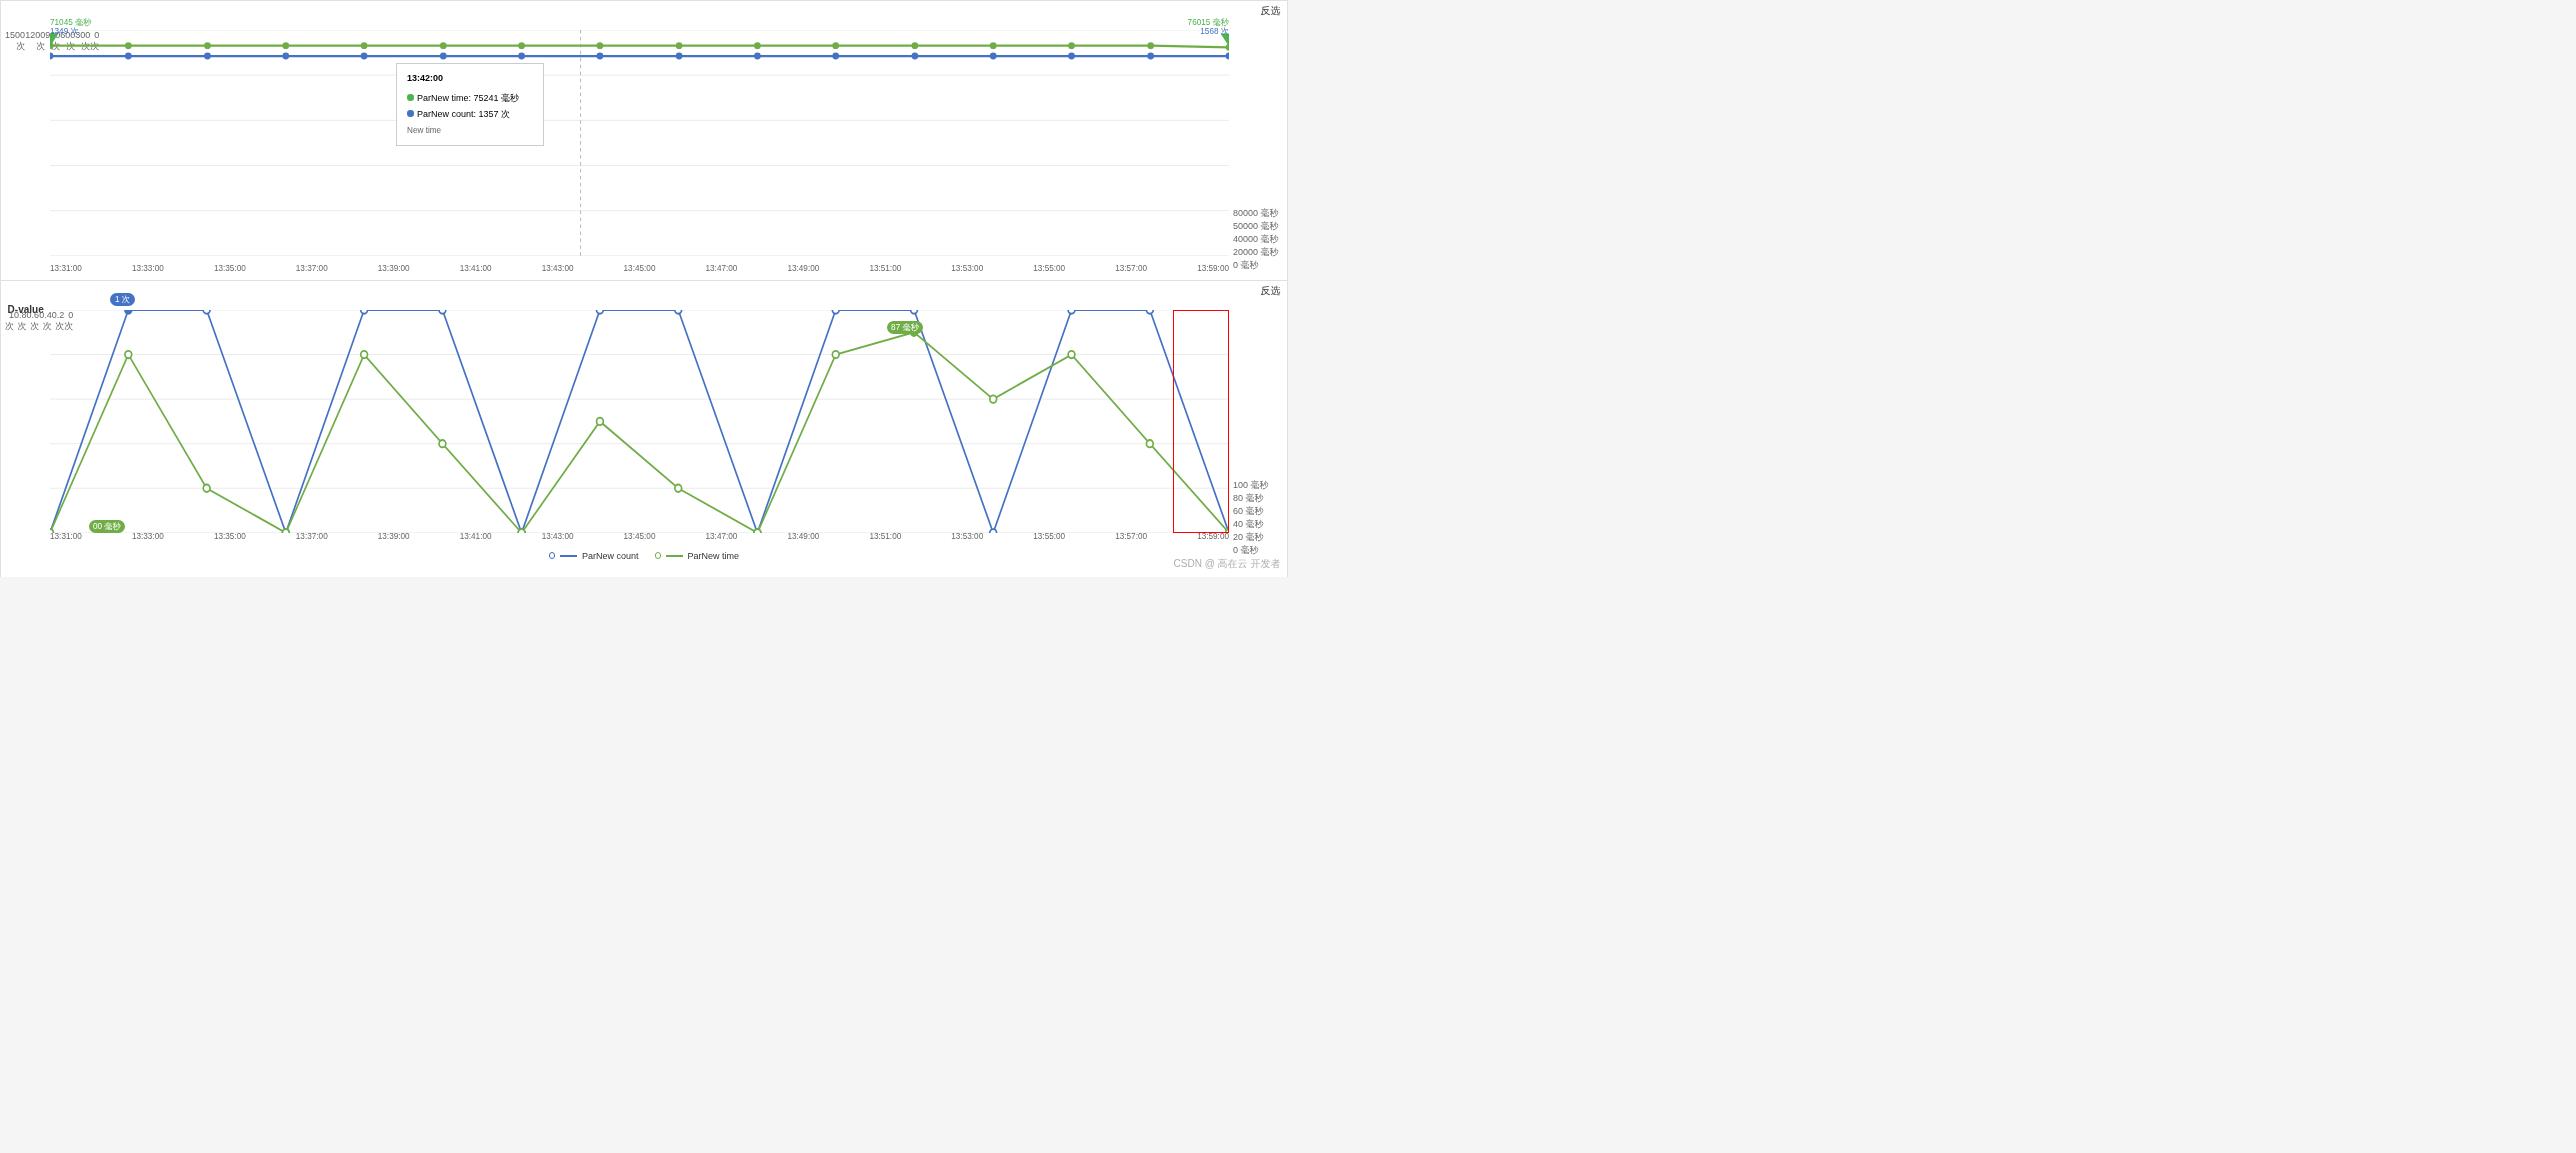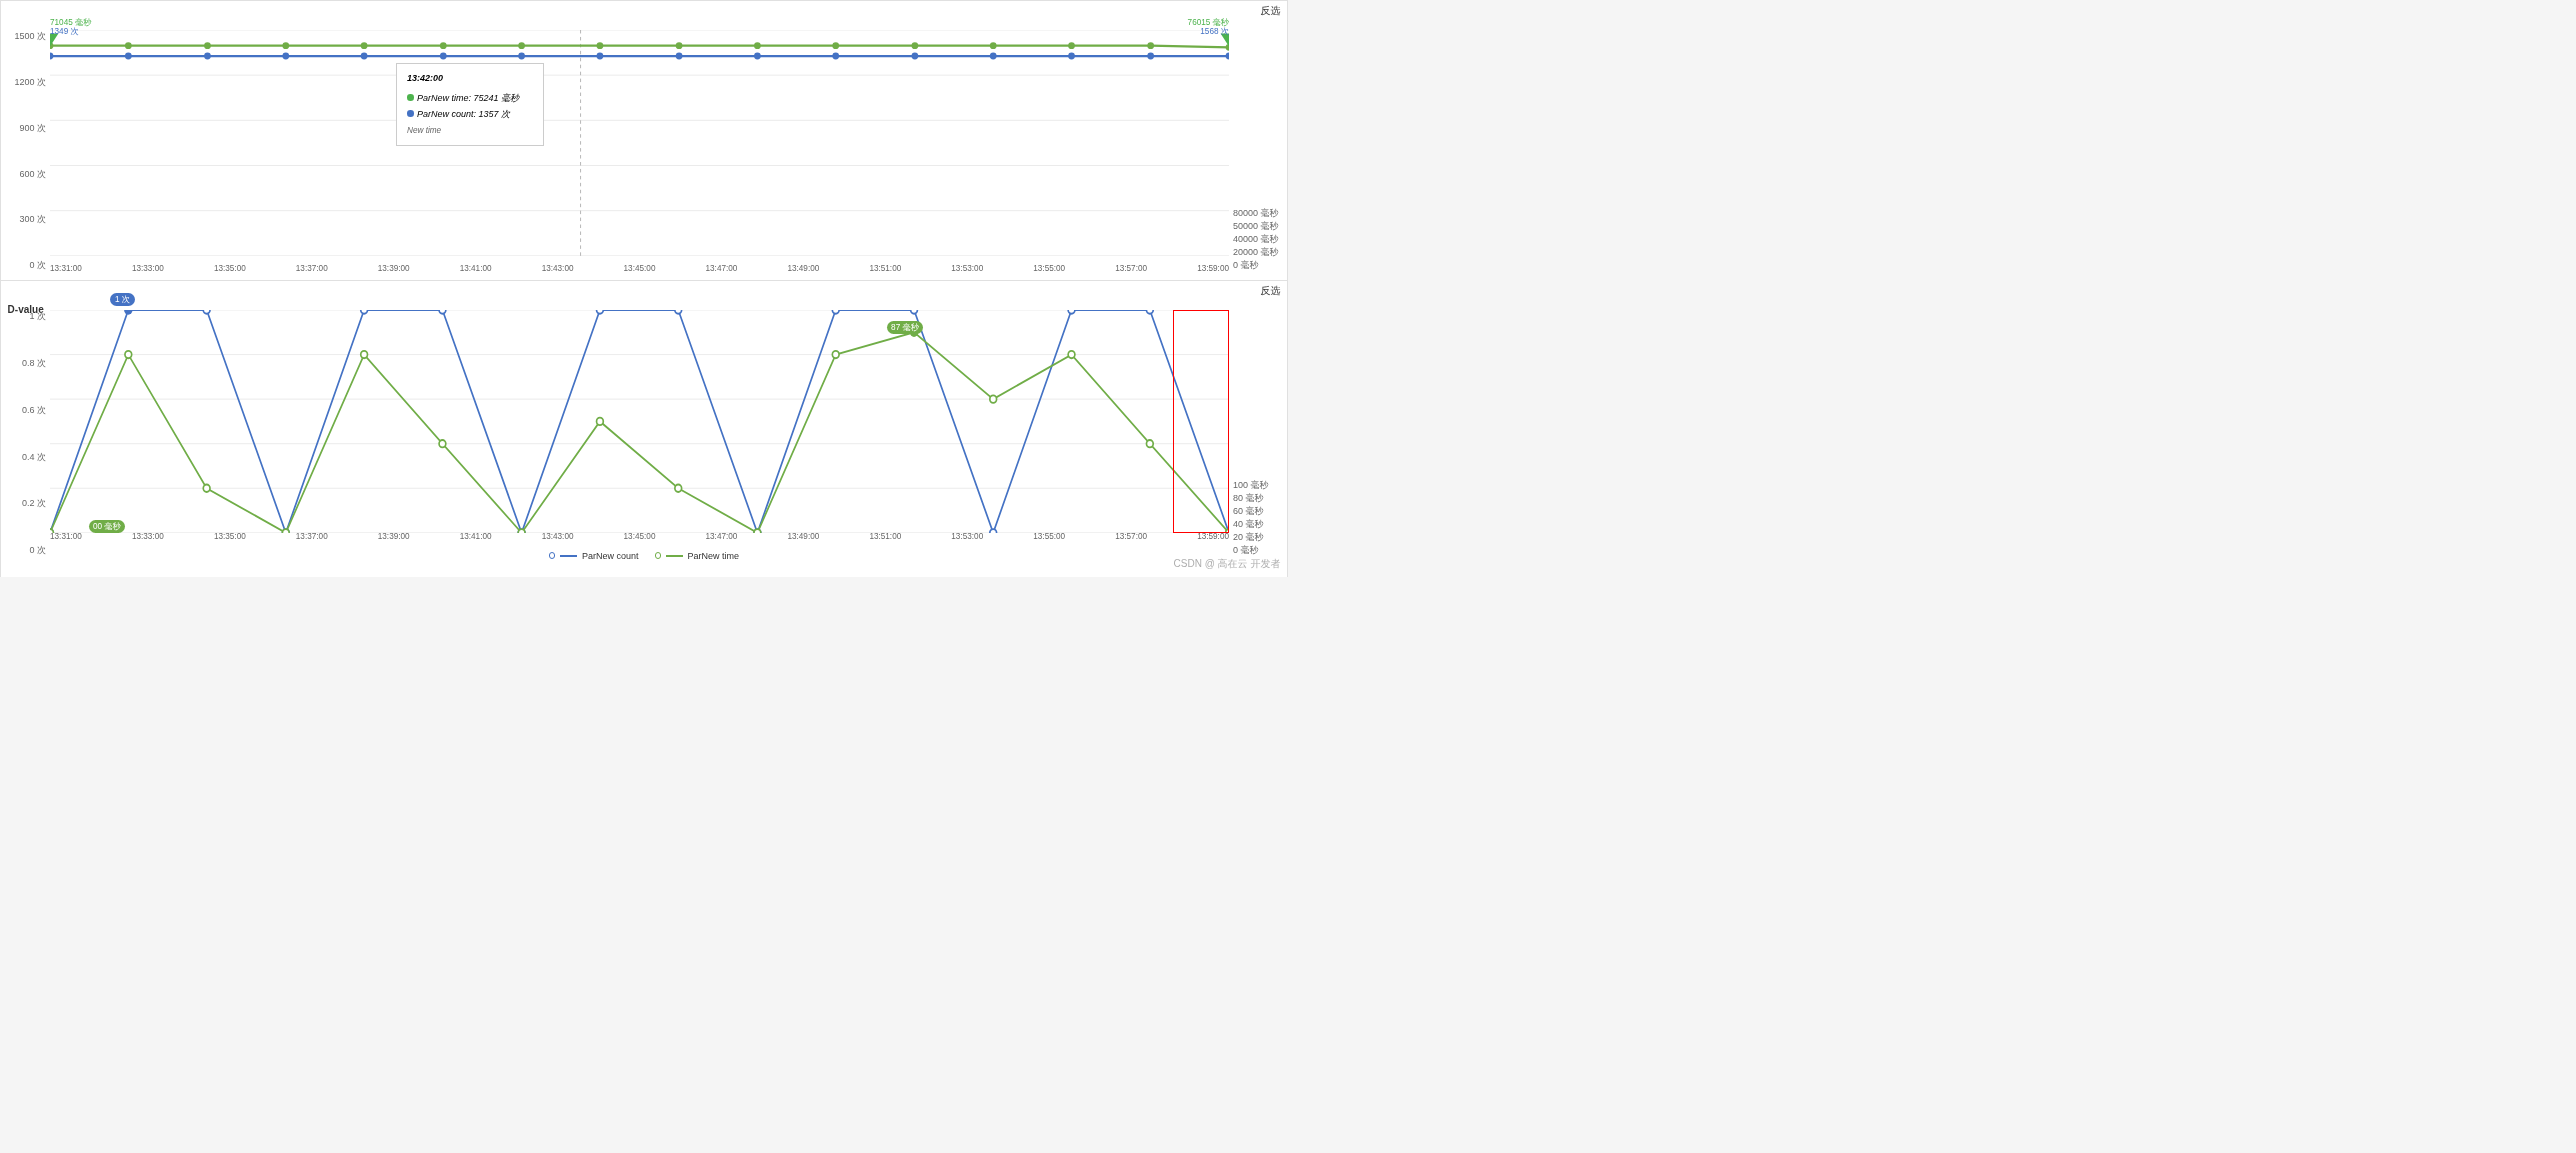--- a/index.html
+++ b/index.html
@@ -42,21 +42,21 @@
       width: 100%;
       height: calc(100% - 20px);
     }
     .y-axis-left {
       position: absolute;
       left: 0;
       top: 0;
       width: 49px;
       height: 100%;
       display: flex;
-      flex-direction: column;
+      flex-direction: row;
       justify-content: space-between;
       padding: 8.2px 4.1px;
       font-size: 9px;
       color: #666;
       text-align: right;
     }
     .y-axis-right {
       position: absolute;
       right: 0;
       top: 0;
@@ -250,21 +250,21 @@
 
         
         <div style="position:absolute; left:0px; top:-13px; font-size:8.2px; color:#4db34d; white-space:nowrap;">71045 毫秒</div>
         <div style="position:absolute; left:0px; top:-3.3px; font-size:8.2px; color:#4472c4; white-space:nowrap;">1349 次</div>
 
         
         <div style="position:absolute; right:0px; top:-13px; font-size:8.2px; color:#4db34d; white-space:nowrap; text-align:right;">76015 毫秒</div>
         <div style="position:absolute; right:0px; top:-3.3px; font-size:8.2px; color:#4472c4; white-space:nowrap; text-align:right;">1568 次</div>
 
         
-        <div class="tooltip-box" style="left: 346px; top: 33px; min-width: 148px; font-style: italic;">
+        <div class="tooltip-box" style="left: 346px; top: 33px; min-width: 148px;">
           <div style="font-weight:bold; font-size:9px; margin-bottom:3.3px;">13:42:00</div>
           <div><span class="tooltip-dot-green"></span><span>ParNew time: 75241 毫秒</span></div>
           <div><span class="tooltip-dot-blue"></span><span>ParNew count: 1357 次</span></div>
           <div style="color:#666; font-size:8.2px; margin-top:1.6px;">New time</div>
         </div>
       </div>
 
       <div class="x-axis-labels">
         <span>13:31:00</span>
         <span>13:33:00</span>

